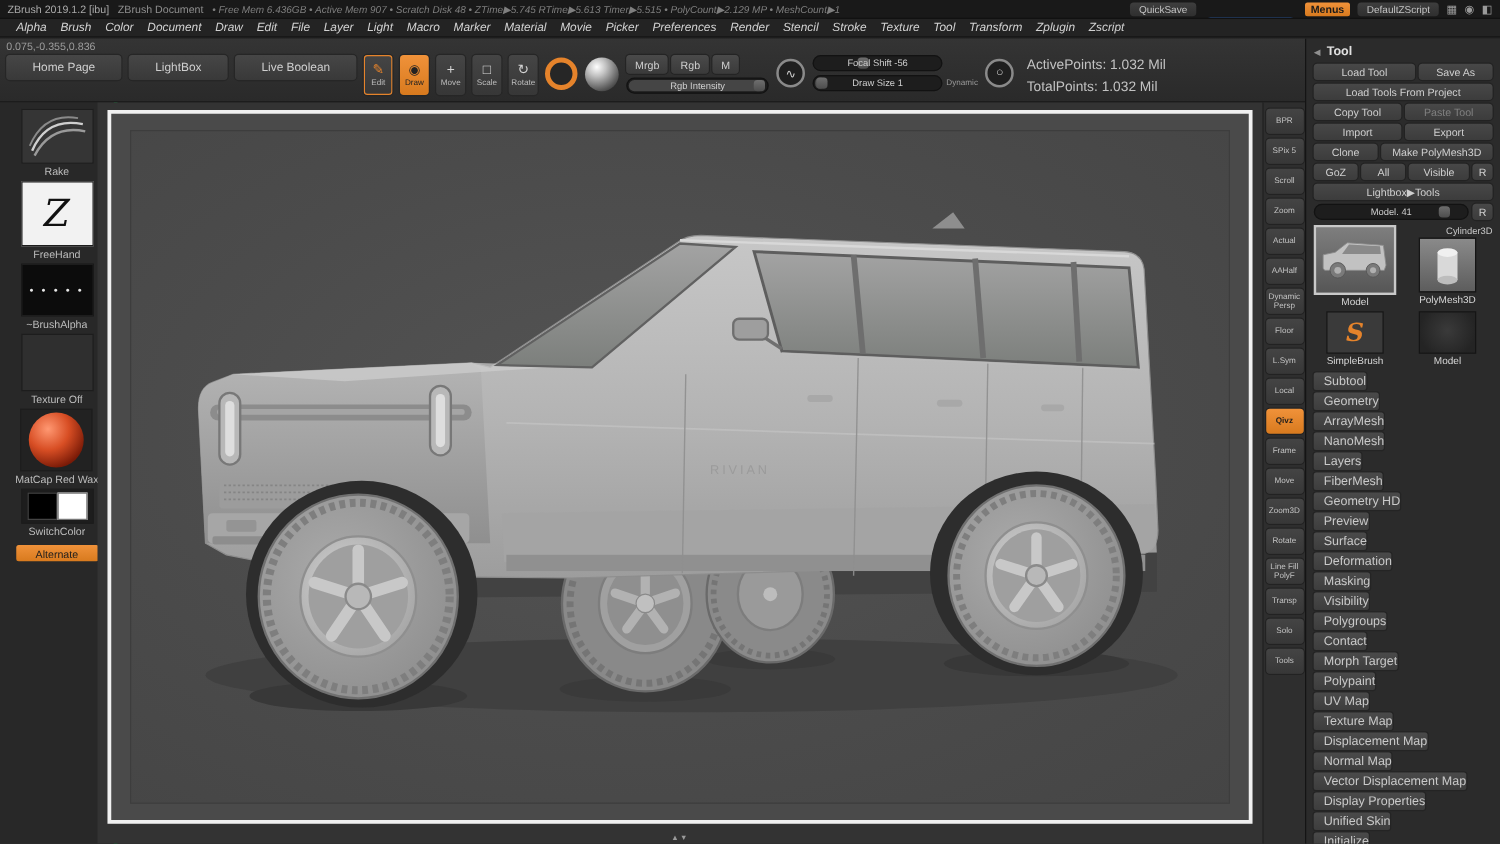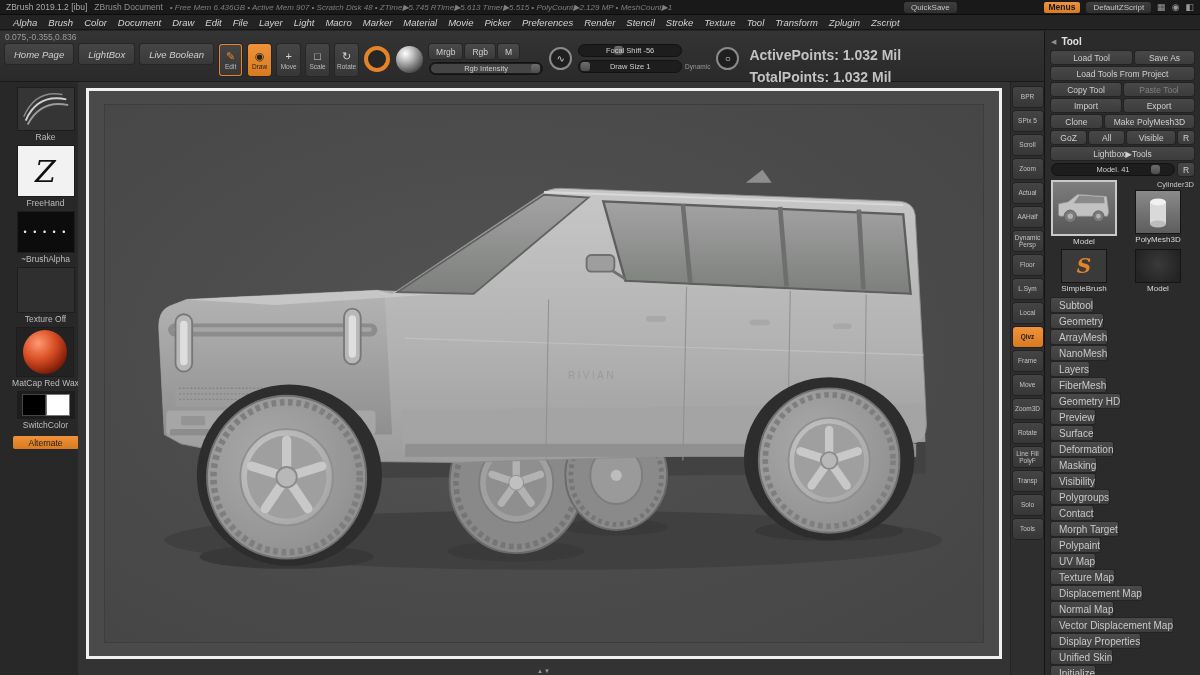--- a/index.html
+++ b/index.html
@@ -27,21 +27,21 @@
              display:flex; align-items:center; padding:0 8px; }
   .menu-items { display:flex; align-items:center; gap:1px; }
   .menu-item { font-size:9.5px; color:#d2d2d2; padding:1px 5px; background:transparent;font-style:italic; }
 
   
   .toolbar { position:absolute; left:0; top:31px; width:1044px; height:51px;
              background:linear-gradient(#343434,#2a2a2a); border-bottom:1px solid #1a1a1a; }
   .coords { position:absolute; left:5px; top:1px; font-size:8.5px; color:#9c9c9c; }
   .tb-row { position:absolute; left:5px; top:13px; display:flex; align-items:flex-start; gap:6px; }
   .btn { background:linear-gradient(#464646,#393939); color:#cfcfcf; border-radius:3px;
-         height:20px; padding:0 9px; font-size:9.5px; display:flex; align-items:center; box-shadow:0 0 0 1px #262626;font-style:italic; }
+         height:20px; padding:0 21px; font-size:9.5px; display:flex; align-items:center; box-shadow:0 0 0 1px #262626; }
   .ibtn { width:23px; height:32px; display:flex; flex-direction:column; align-items:center; justify-content:center;
           gap:1px; background:linear-gradient(#454545,#373737); border-radius:3px; font-size:6.5px; color:#bdbdbd;
           box-shadow:0 0 0 1px #262626; }
   .ibtn .g { font-size:11px; color:#d6d6d6; line-height:1; }
   .ibtn.orange { background:linear-gradient(#f0923a,#d87a1e); color:#222; }
   .ibtn.orange .g { color:#222; }
   .ibtn.outline { box-shadow:0 0 0 1px #e5832b inset, 0 0 0 1px #262626; }
   .ibtn.outline .g { color:#e5832b; }
   .ring { width:26px; height:26px; border-radius:50%; border:4px solid #e5832b; background:#262626; margin-top:2px; }
   .sphere { width:27px; height:27px; border-radius:50%; margin-top:2px;
@@ -55,21 +55,21 @@
   .slider { position:relative; background:#1d1d1d; border-radius:7px; height:13px; font-size:7.5px;
             color:#cfcfcf; display:flex; align-items:center; justify-content:center;
             border:1px solid #121212; overflow:hidden; }
   .slider .fill { position:absolute; left:1px; top:1px; bottom:1px; background:#454545; border-radius:6px; }
   .slider .txt { position:relative; z-index:2; white-space:nowrap; }
   .slider .knob { position:absolute; top:1px; bottom:1px; width:9px; border-radius:3px; z-index:1;
                   background:linear-gradient(#6e6e6e,#4d4d4d); }
   .circ { width:23px; height:23px; border-radius:50%; border:2px solid #8a8a8a; margin-top:3px;
           display:flex; align-items:center; justify-content:center; background:#1f1f1f; font-size:10px; color:#cfcfcf; }
   .dynlbl { font-size:6.5px; color:#9a9a9a; align-self:center; }
-  .pts { font-size:14px; color:#c2c2c2; line-height:1.6; margin-left:4px;font-weight:bold; }
+  .pts { font-size:11px; color:#c2c2c2; line-height:1.6; margin-left:4px; }
 
   
   .left-tray { position:absolute; left:0; top:82px; width:94px; bottom:0; background:#282828;
                border-right:3px solid #15803d; display:flex; flex-direction:column; align-items:center;
                padding-top:5px; gap:3px; font-size:8.5px; color:#bdbdbd; }
   .tray-item { display:flex; flex-direction:column; align-items:center; gap:1px; }
   .thumb { width:58px; background:#343434; border:1px solid #1d1d1d; display:flex; align-items:center; justify-content:center; overflow:hidden; }
   .tray-label { max-width:74px; white-space:nowrap; overflow:hidden; }
   .t-rake { height:44px; }
   .t-free { height:52px; background:#f2f2f2; color:#111; font-family:"DejaVu Serif", serif;

